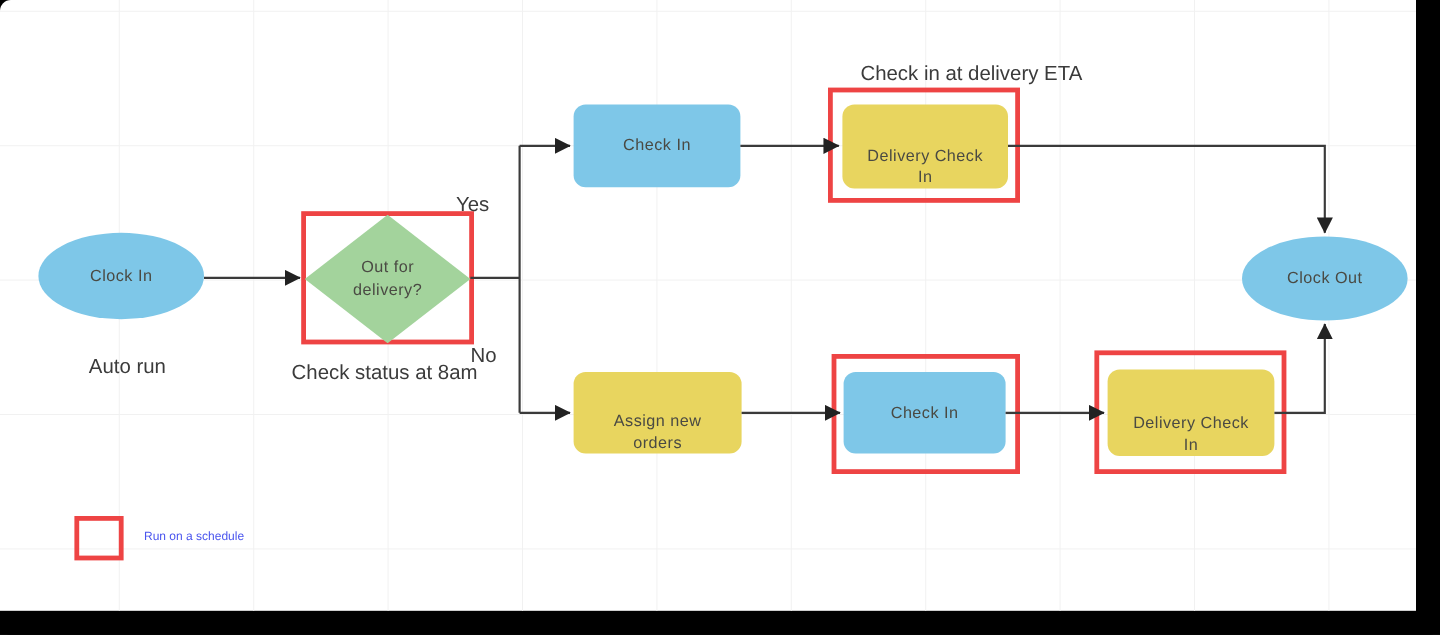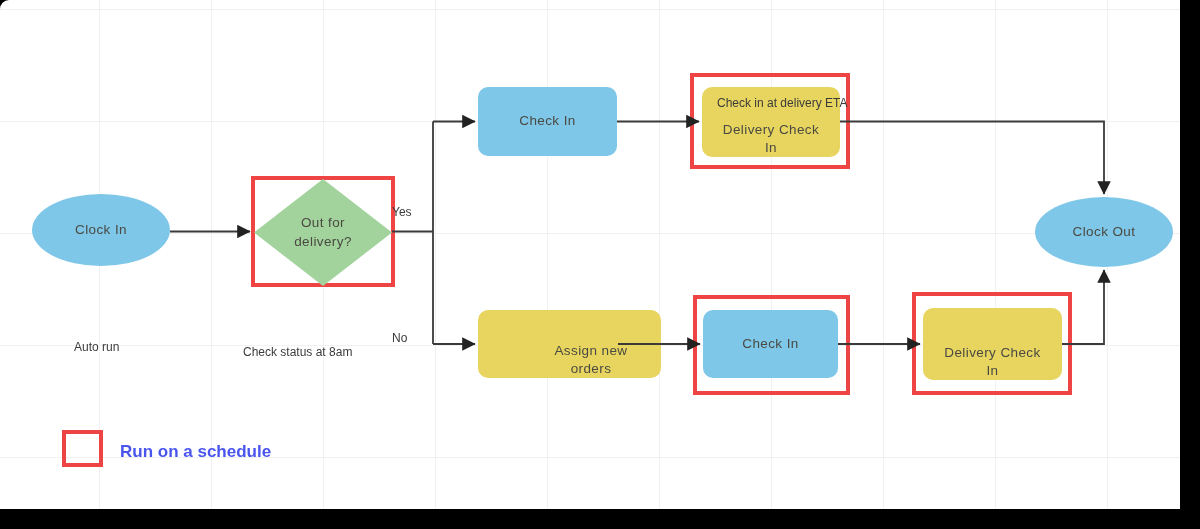--- a/index.html
+++ b/index.html
@@ -21,42 +21,42 @@
     font-size:13.5px;letter-spacing:.4px;color:#4a4a43;text-align:center;line-height:1.35;
   }
   .ellipse{border-radius:50%;}
   .rrect{border-radius:10px;}
   .blue{background:#7ec7e8;}
   .yellow{background:#e8d55f;align-items:flex-end;}
   .redbox{
     position:absolute;border:4px solid #ee4444;background:transparent;box-sizing:border-box;
   }
   .lbl{
-    position:absolute;font-size:12px;color:#3b3b3b;white-space:nowrap;margin-top:44px;
+    position:absolute;font-size:17px;color:#3b3b3b;white-space:nowrap;
   }
   .legend-label{
-    position:absolute;font-size:17px;font-weight:bold;color:#4a55ee;white-space:nowrap;text-align:center;
+    position:absolute;font-size:10px;font-weight:normal;color:#4a55ee;white-space:nowrap;text-align:center;
   }
   
   .n-clock-in        {left:32px;  top:194px; width:138px; height:72px;}
   .n-decision        {left:254px; top:179px; width:138px; height:107px;}
   .n-check-in-top    {left:478px; top:87px;  width:139px; height:69px;}
   .n-delivery-top    {left:702px; top:87px;  width:138px; height:70px;}
   .n-assign          {left:478px; top:310px; width:140px; height:68px;}
   .n-check-in-bottom {left:703px; top:310px; width:135px; height:68px;}
   .n-delivery-bottom {left:923px; top:308px; width:139px; height:72px;}
   .n-clock-out       {left:1035px;top:197px; width:138px; height:70px;}
   .rb-decision       {left:251px; top:176px; width:144px; height:111px;}
   .rb-delivery-top   {left:690px; top:73px;  width:160px; height:96px;}
   .rb-check-in-bottom{left:693px; top:295px; width:157px; height:100px;}
   .rb-delivery-bottom{left:912px; top:292px; width:160px; height:103px;}
   .rb-legend         {left:62px;  top:430px; width:41px;  height:37px;}
   .l-auto-run    {left:74px;  top:296px;text-align:right;}
   .l-check-status{left:243px; top:301px;}
-  .l-yes         {left:392px; top:161px;}
+  .l-yes         {left:380px; top:161px;}
   .l-no          {left:392px; top:287px;}
   .l-delivery-eta{left:717px; top:52px;}
   .l-auto-checkin{left:663px; top:411px;}
   .legend-label  {left:120px; top:442px;}
   .decision-svg{position:absolute;left:0;top:0;width:100%;height:100%;}
   .decision-text{position:relative;z-index:2;}
   .w72{display:inline-block;max-width:76px;}
   .w84{display:inline-block;max-width:88px;}
   .w108{display:inline-block;max-width:110px;}
   .connector-layer{position:absolute;left:0;top:0;width:1180px;height:509px;pointer-events:none;}
@@ -85,21 +85,21 @@
     </div>
 
     <div class="node rrect blue n-check-in-top" style="background: rgb(126, 199, 232);">
       <span>Check In</span>
     </div>
 
     <div class="node rrect yellow n-delivery-top" style="background: rgb(232, 213, 95);">
       <span class="w108">Delivery Check In</span>
     </div>
 
-    <div class="node rrect yellow n-assign" style="background: rgb(232, 213, 95); padding-left: 43px;">
+    <div class="node rrect yellow n-assign" style="background: rgb(232, 213, 95);">
       <span class="w84">Assign new orders</span>
     </div>
 
     <div class="node rrect blue n-check-in-bottom" style="background: rgb(126, 199, 232);">
       <span>Check In</span>
     </div>
 
     <div class="node rrect yellow n-delivery-bottom" style="background: rgb(232, 213, 95);">
       <span class="w108">Delivery Check In</span>
     </div>

